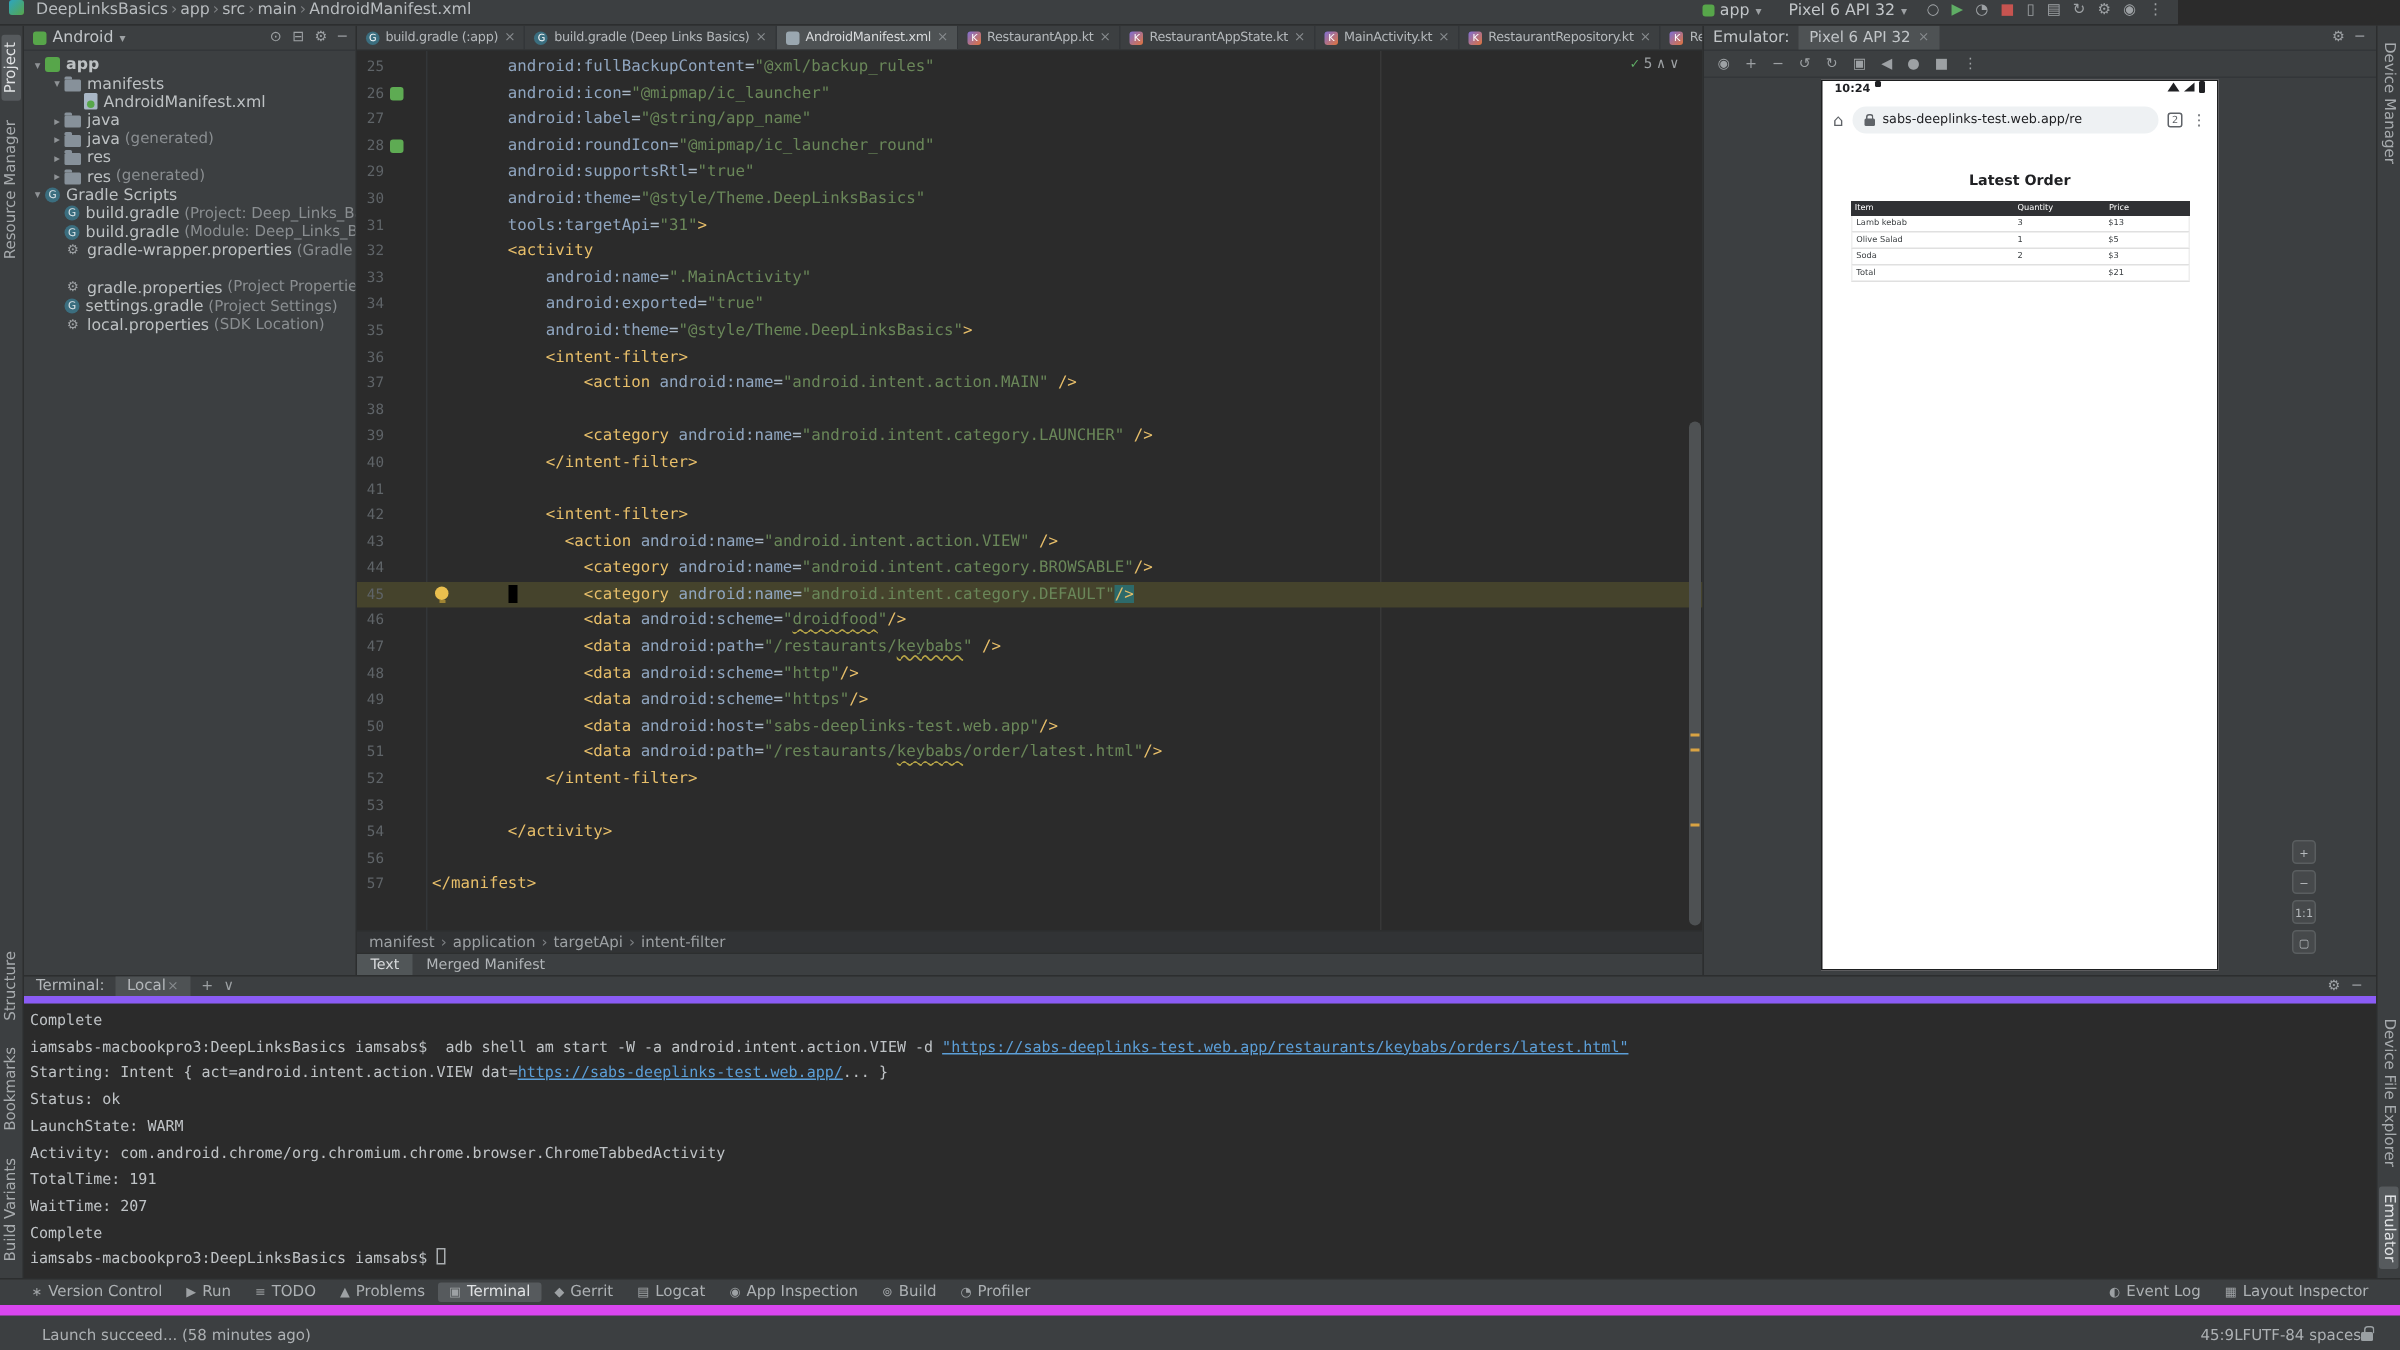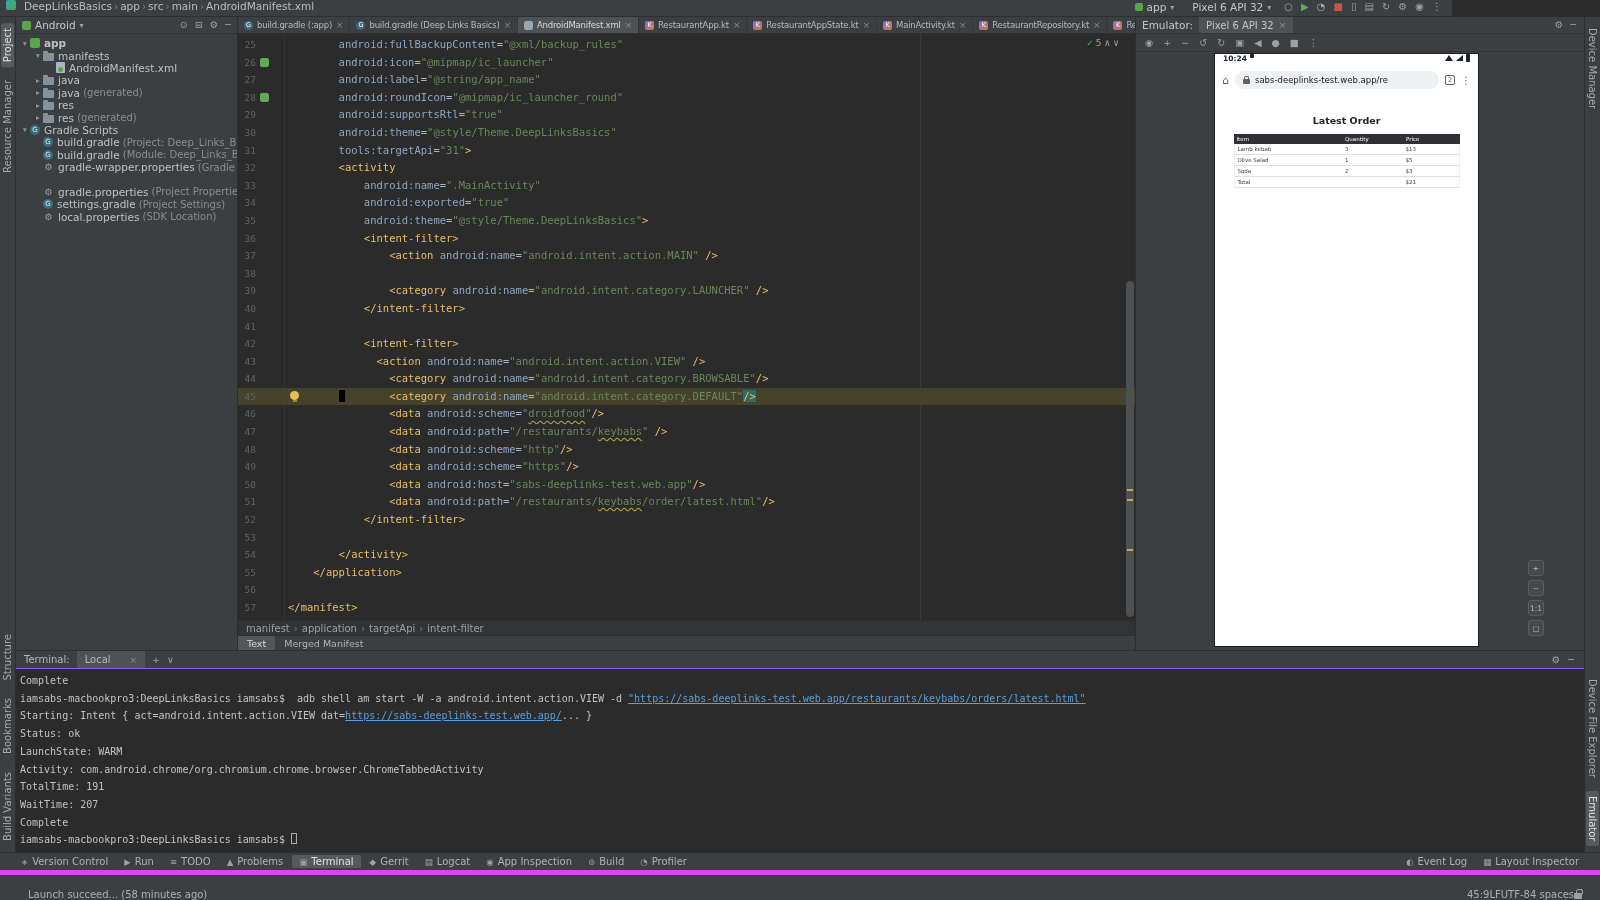--- a/index.html
+++ b/index.html
@@ -114,36 +114,36 @@
   .ot-row{display:flex;border-bottom:1px solid #e0e0e0;border-left:1px solid #eee;border-right:1px solid #eee}
   .ot-hc,.ot-c{padding:2px 3px;overflow:hidden;white-space:nowrap}
   .ot-hc:nth-child(1),.ot-c:nth-child(1){flex:0 0 48%}
   .ot-hc:nth-child(2),.ot-c:nth-child(2){flex:0 0 27%}
   .ot-hc:nth-child(3),.ot-c:nth-child(3){flex:0 0 25%}
   #emu-zoom{position:absolute;right:40px;bottom:14px;display:flex;flex-direction:column;gap:4px}
   .zbtn{width:16px;height:16px;background:#46494b;border:1px solid #5a5e60;border-radius:3px;color:#b6babd;font-size:7.5px;display:flex;align-items:center;justify-content:center}
 
   
   #terminal{position:absolute;left:16px;top:650px;width:1568px;height:202px;background:#2b2b2b;border-top:1px solid #2c2e2f}
-  #term-head{height:18px;background:#3c3f41;display:flex;align-items:center;gap:7px;padding-left:8px;border-bottom:1px solid #8b5cf6;font-size:10px;color:#b3b7ba}
-  #term-tab{display:flex;align-items:center;gap:19px;background:#4e5254;height:100%;padding:0 8px}
+  #term-head{height:18px;background:#3c3f41;display:flex;align-items:center;gap:7px;padding-left:8px;border-bottom:5px solid #8b5cf6;font-size:10px;color:#b3b7ba}
+  #term-tab{display:flex;align-items:center;gap:1px;background:#4e5254;height:100%;padding:0 8px}
   #term-hicons{margin-left:auto;display:flex;gap:8px;padding-right:10px}
   #term-content{padding:3px 0 0 4px;font-family:"DejaVu Sans Mono","Liberation Mono",monospace;font-size:10px;line-height:17.7px;color:#bfc3c6}
   .tl{white-space:pre}
   .tt-p{color:#bfc3c6}
   .tt-lk{color:#5c9fd8;text-decoration:underline}
   .tt-tc{display:inline-block;width:6px;height:11px;border:1px solid #a9adb0;vertical-align:-1px}
 
   
   #windowbar{position:absolute;left:0;top:852px;width:1600px;height:18px;background:#3c3f41;border-top:1px solid #2c2e2f;display:flex;align-items:center;gap:2px;padding:0 14px;font-size:10px;color:#adb1b4}
   .wbtn{display:flex;align-items:center;gap:4px;padding:1px 7px;border-radius:2px;white-space:nowrap}
   .wbtn.active{background:#565a5d;color:#e0e2e4}
   .wic{font-size:8.5px;color:#9da1a4}
   #wb-right{margin-left:auto;display:flex;gap:2px}
-  #statusbar{position:absolute;left:0;top:870px;width:1600px;height:30px;background:#3c3f41;border-top:5px solid #d946ef;display:flex;align-items:flex-end;padding:3px 18px 0 28px;font-size:10px;color:#adb1b4}
+  #statusbar{position:absolute;left:0;top:870px;width:1600px;height:30px;background:#3c3f41;border-top:7px solid #d946ef;display:flex;align-items:center;padding:3px 18px 0 28px;font-size:10px;color:#adb1b4}
   #sb-right{margin-left:auto;display:flex;align-items:center;}
   .sb-lock{position:relative;width:8px;height:6px;background:#9aa0a3;border-radius:1px;margin-top:2px}
   .sb-lock::before{content:"";position:absolute;top:-4px;left:1.5px;width:5px;height:4px;border:1px solid #9aa0a3;border-bottom:none;border-radius:2.5px 2.5px 0 0}
 </style>
 </head>
 <body>
 
 <div id="app">
 
   <div id="titlebar">
@@ -364,21 +364,20 @@
           <div class="cl hl"><span class="num">45</span><span class="bulb"></span><span class="codetxt"><span class="tk-p">        </span><span class="tk-ec"> </span><span class="tk-p">       </span><span class="tk-t">&lt;category </span><span class="tk-a">android:name</span><span class="tk-p">=</span><span class="tk-s">"android.intent.category.DEFAULT"</span><span class="tk-th">/&gt;</span></span></div>
           <div class="cl"><span class="num">46</span><span class="codetxt"><span class="tk-p">                </span><span class="tk-t">&lt;data </span><span class="tk-a">android:scheme</span><span class="tk-p">=</span><span class="tk-s">"</span><span class="tk-u">droidfood</span><span class="tk-s">"</span><span class="tk-t">/&gt;</span></span></div>
           <div class="cl"><span class="num">47</span><span class="codetxt"><span class="tk-p">                </span><span class="tk-t">&lt;data </span><span class="tk-a">android:path</span><span class="tk-p">=</span><span class="tk-s">"/restaurants/</span><span class="tk-u">keybabs</span><span class="tk-s">"</span><span class="tk-t"> /&gt;</span></span></div>
           <div class="cl"><span class="num">48</span><span class="codetxt"><span class="tk-p">                </span><span class="tk-t">&lt;data </span><span class="tk-a">android:scheme</span><span class="tk-p">=</span><span class="tk-s">"http"</span><span class="tk-t">/&gt;</span></span></div>
           <div class="cl"><span class="num">49</span><span class="codetxt"><span class="tk-p">                </span><span class="tk-t">&lt;data </span><span class="tk-a">android:scheme</span><span class="tk-p">=</span><span class="tk-s">"https"</span><span class="tk-t">/&gt;</span></span></div>
           <div class="cl"><span class="num">50</span><span class="codetxt"><span class="tk-p">                </span><span class="tk-t">&lt;data </span><span class="tk-a">android:host</span><span class="tk-p">=</span><span class="tk-s">"sabs-deeplinks-test.web.app"</span><span class="tk-t">/&gt;</span></span></div>
           <div class="cl"><span class="num">51</span><span class="codetxt"><span class="tk-p">                </span><span class="tk-t">&lt;data </span><span class="tk-a">android:path</span><span class="tk-p">=</span><span class="tk-s">"/restaurants/</span><span class="tk-u">keybabs</span><span class="tk-s">/order/latest.html"</span><span class="tk-t">/&gt;</span></span></div>
           <div class="cl"><span class="num">52</span><span class="codetxt"><span class="tk-p">            </span><span class="tk-t">&lt;/intent-filter&gt;</span></span></div>
           <div class="cl"><span class="num">53</span><span class="codetxt"></span></div>
           <div class="cl"><span class="num">54</span><span class="codetxt"><span class="tk-p">        </span><span class="tk-t">&lt;/activity&gt;</span></span></div>
-          <div class="cl"><span class="num">55</span><span class="codetxt"><span class="tk-p">    </span><span class="tk-t">&lt;/application&gt;</span></span></div>
           <div class="cl"><span class="num">56</span><span class="codetxt"></span></div>
           <div class="cl"><span class="num">57</span><span class="codetxt"><span class="tk-t">&lt;/manifest&gt;</span></span></div>
         </div>
       <div id="inspect">
         <span class="ok">✓</span>
         <span>5</span>
         <span>∧</span>
         <span>∨</span>
       </div>
       <div id="escroll">

